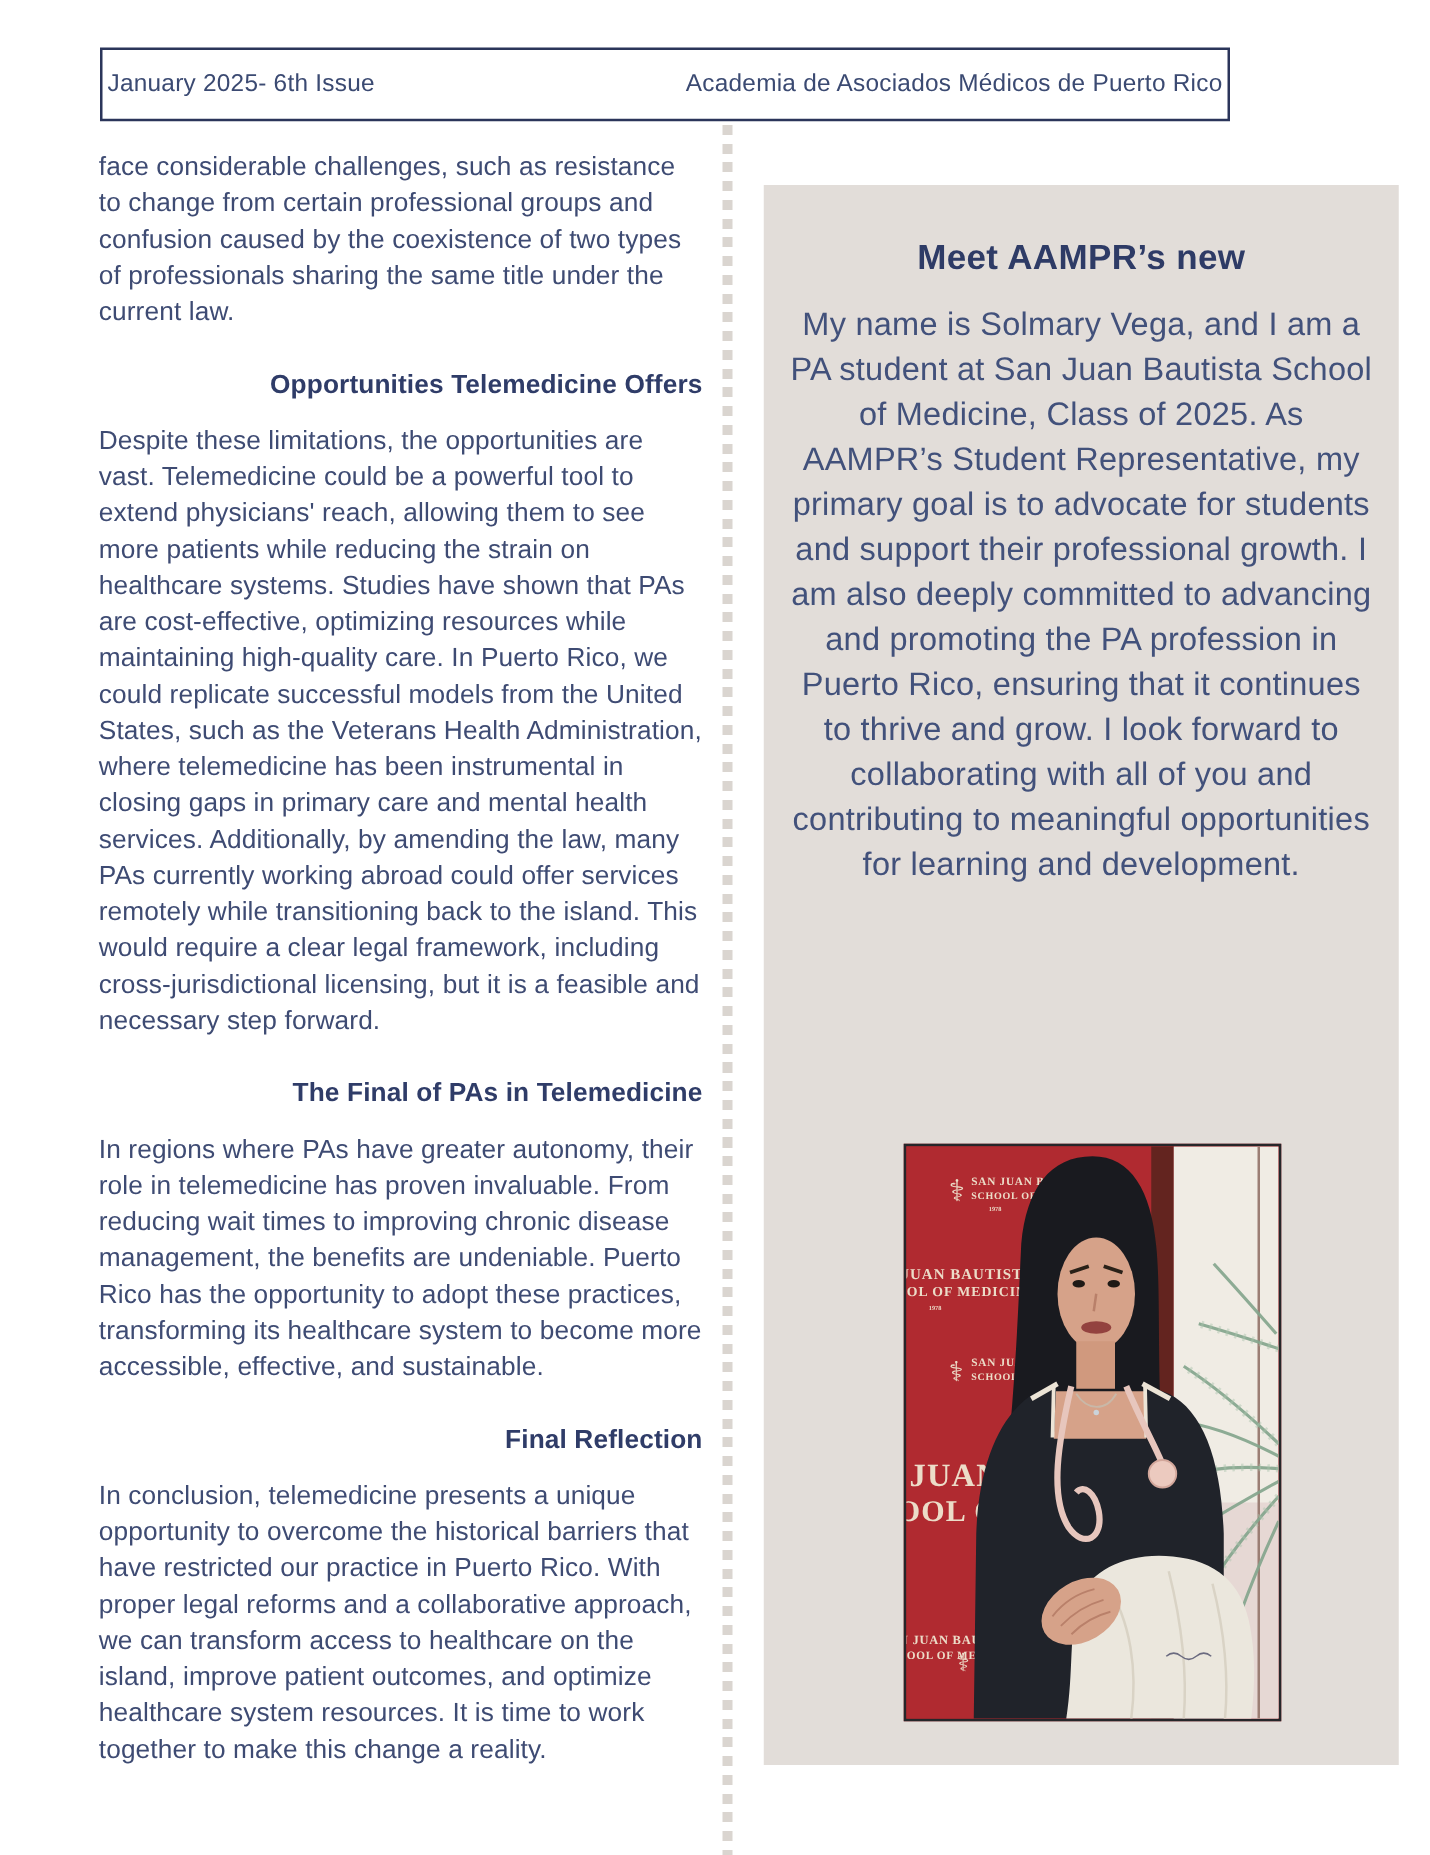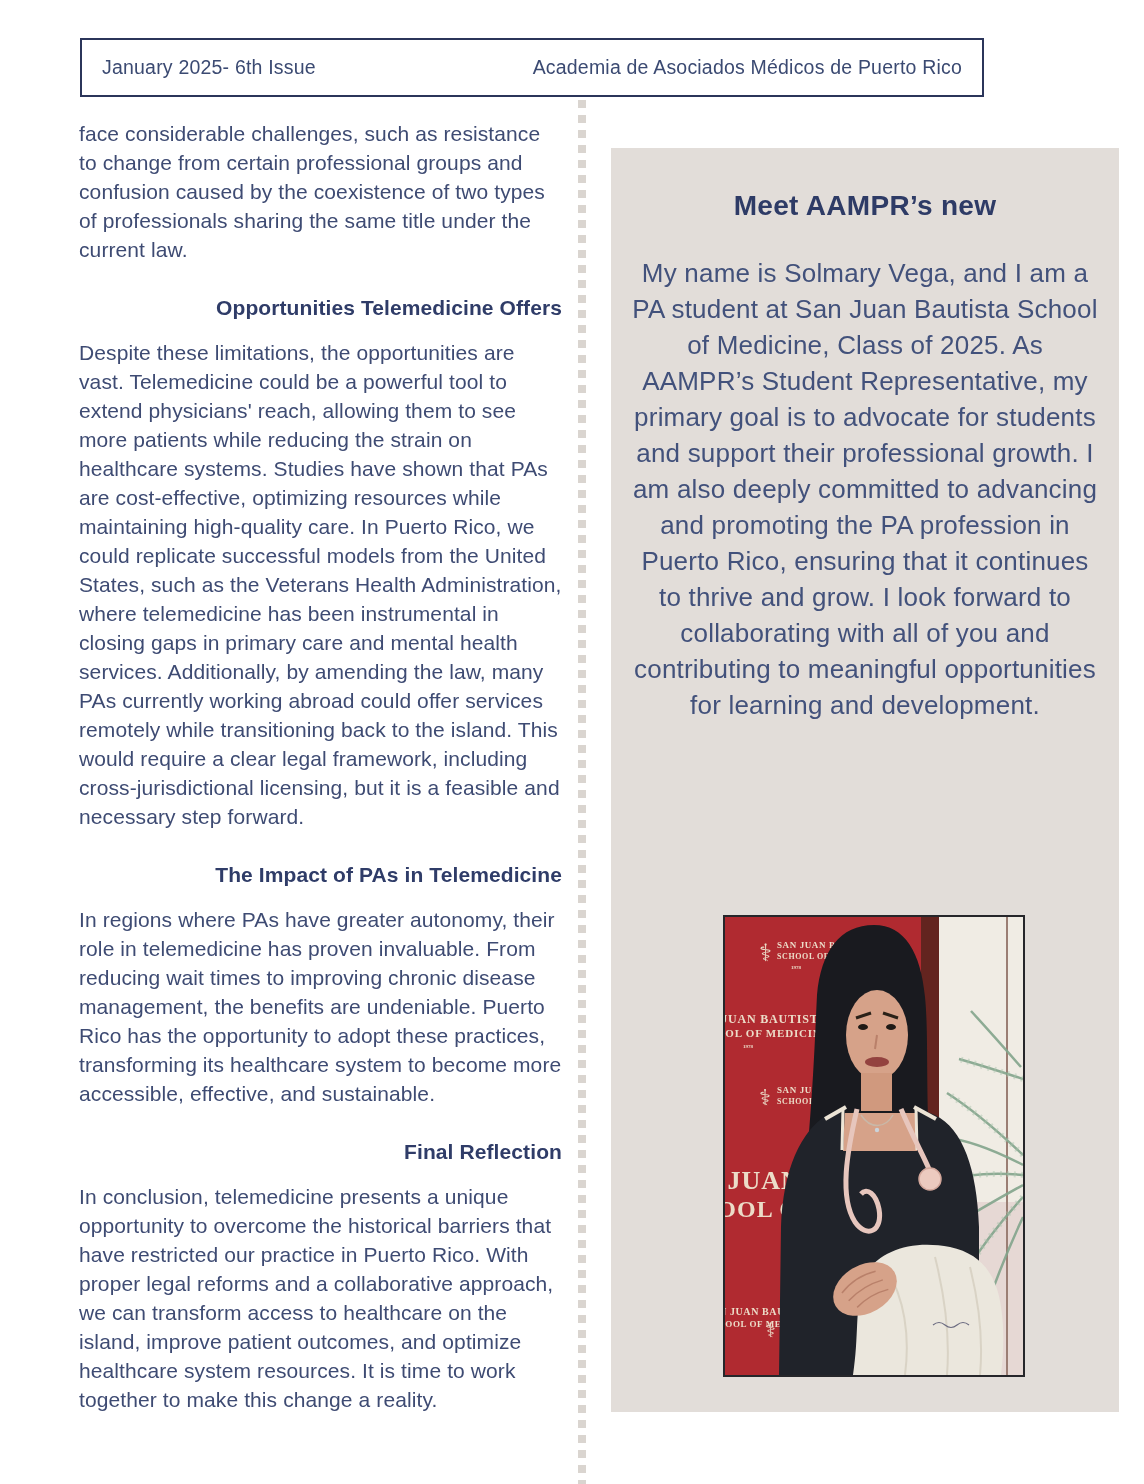--- a/index.html
+++ b/index.html
@@ -4,21 +4,21 @@
 <style>
   html,body{margin:0;padding:0;}
   body{background:#ffffff;font-family:"Liberation Sans", sans-serif;}
   .page{position:relative;width:1144px;height:1484px;background:#ffffff;overflow:hidden;}
 
   
   .masthead{
     position:absolute;left:80px;top:38px;width:904px;height:59px;
     border:2px solid #2b355a;box-sizing:border-box;
     display:flex;align-items:center;justify-content:space-between;
-    padding:0 20px;color:#3b4a72;font-size:19.5px;letter-spacing:.2px;
+    padding:0 4px;color:#3b4a72;font-size:19.5px;letter-spacing:.2px;
   }
 
   
   .divider{
     position:absolute;left:578px;top:100px;width:8px;height:1384px;
     background:repeating-linear-gradient(to bottom,#dad5d0 0 8px,transparent 8px 15px);
   }
 
   
   .article{
@@ -32,21 +32,21 @@
   
   .feature{
     position:absolute;left:611px;top:148px;width:508px;height:1264px;
     background:#e2ddd9;
   }
   .feature-title{
     margin:34px auto 0;width:440px;text-align:center;
     font-size:28px;line-height:48px;font-weight:bold;color:#2e3b66;letter-spacing:.3px;
   }
   .feature-body{
-    margin:25px auto 0;width:472px;text-align:center;
+    margin:11px auto 0;width:472px;text-align:center;
     font-size:26px;line-height:36px;color:#42517b;letter-spacing:.2px;
   }
   .photo-frame{
     position:absolute;left:112px;top:767px;width:302px;height:462px;
     border:2px solid #26262a;box-sizing:border-box;overflow:hidden;background:#b02a30;
   }
   .photo-frame svg{display:block;width:100%;height:100%;}
   .banner-text{fill:#ecdcc8;font-family:"Liberation Serif", serif;font-weight:bold;}
 </style>
 </head>
@@ -63,21 +63,21 @@
 
   <div class="article">
     <p>face considerable challenges, such as resistance to change from certain professional groups and confusion caused by the coexistence of two types of professionals sharing the same title under the current law.</p>
 
     <div class="section">
       <p class="section-heading">Opportunities Telemedicine Offers</p>
       <p>Despite these limitations, the opportunities are vast. Telemedicine could be a powerful tool to extend physicians' reach, allowing them to see more patients while reducing the strain on healthcare systems. Studies have shown that PAs are cost-effective, optimizing resources while maintaining high-quality care. In Puerto Rico, we could replicate successful models from the United States, such as the Veterans Health Administration, where telemedicine has been instrumental in closing gaps in primary care and mental health services. Additionally, by amending the law, many PAs currently working abroad could offer services remotely while transitioning back to the island. This would require a clear legal framework, including cross-jurisdictional licensing, but it is a feasible and necessary step forward.</p>
     </div>
 
     <div class="section">
-      <p class="section-heading">The Impact of PAs in Telemedicine</p>
+      <p class="section-heading">The Final of PAs in Telemedicine</p>
       <p>In regions where PAs have greater autonomy, their role in telemedicine has proven invaluable. From reducing wait times to improving chronic disease management, the benefits are undeniable. Puerto Rico has the opportunity to adopt these practices, transforming its healthcare system to become more accessible, effective, and sustainable.</p>
     </div>
 
     <div class="section">
       <p class="section-heading">Final Reflection</p>
       <p>In conclusion, telemedicine presents a unique opportunity to overcome the historical barriers that have restricted our practice in Puerto Rico. With proper legal reforms and a collaborative approach, we can transform access to healthcare on the island, improve patient outcomes, and optimize healthcare system resources. It is time to work together to make this change a reality.</p>
     </div>
   </div>
 
   <div class="feature">

